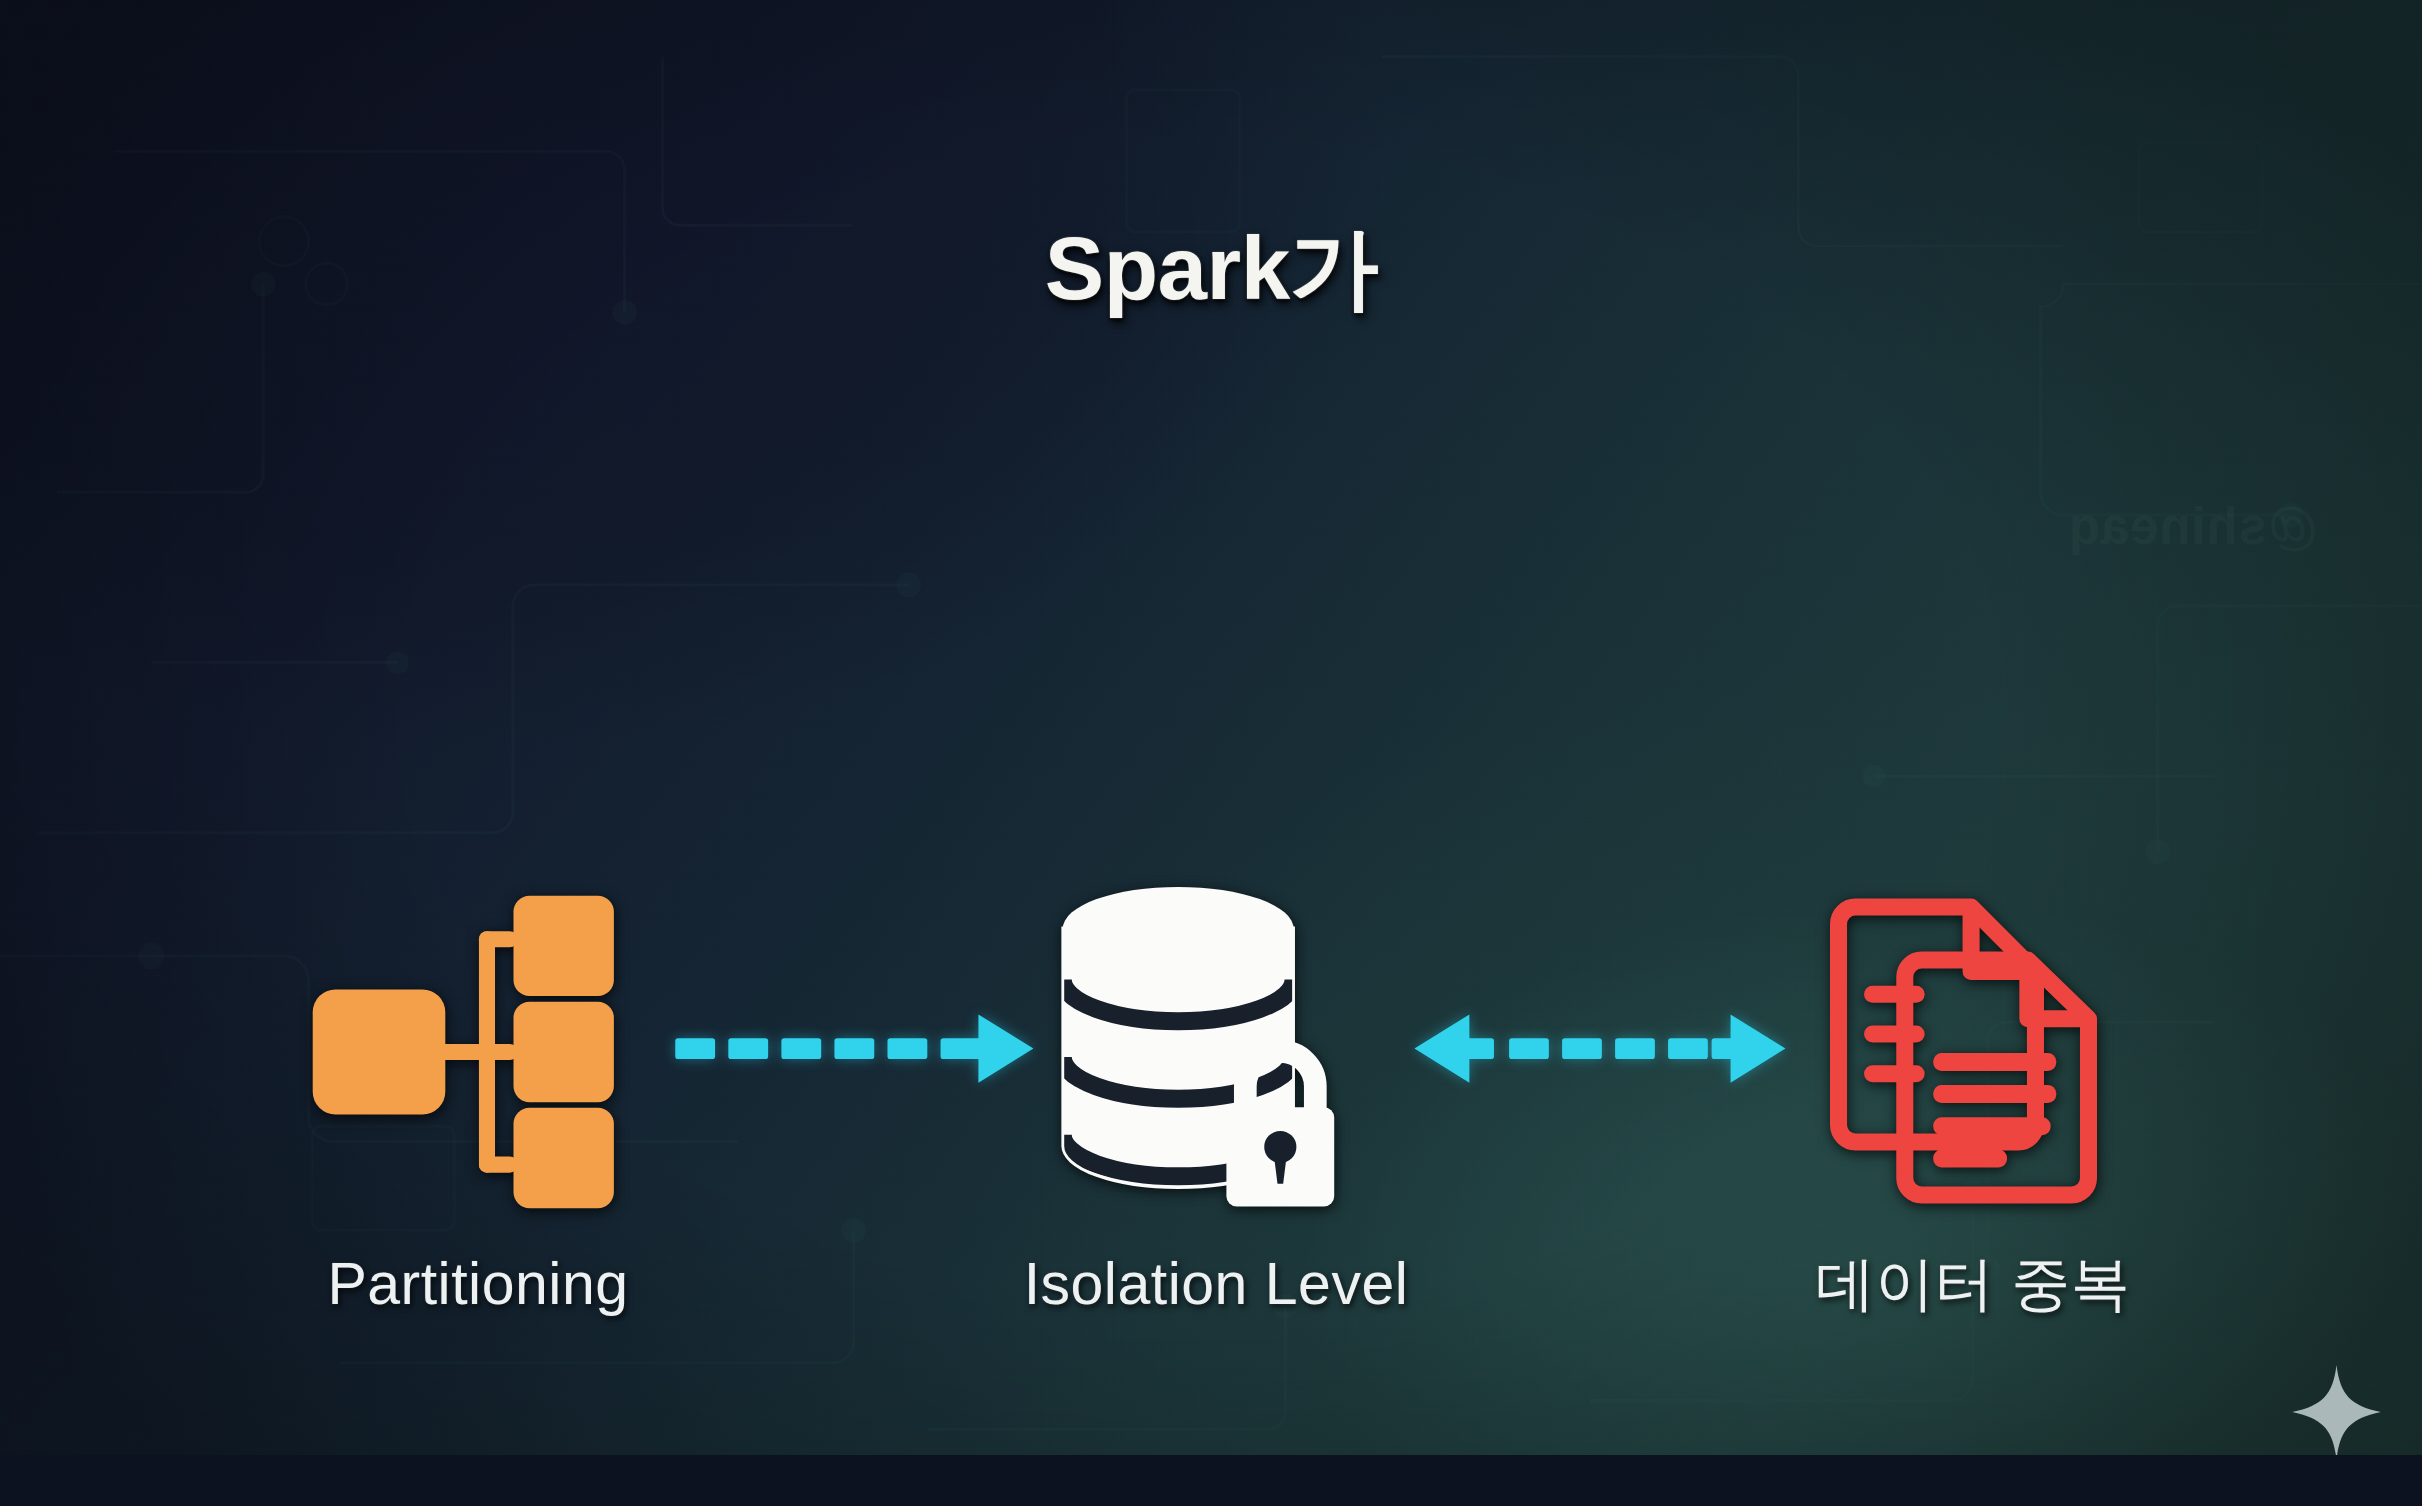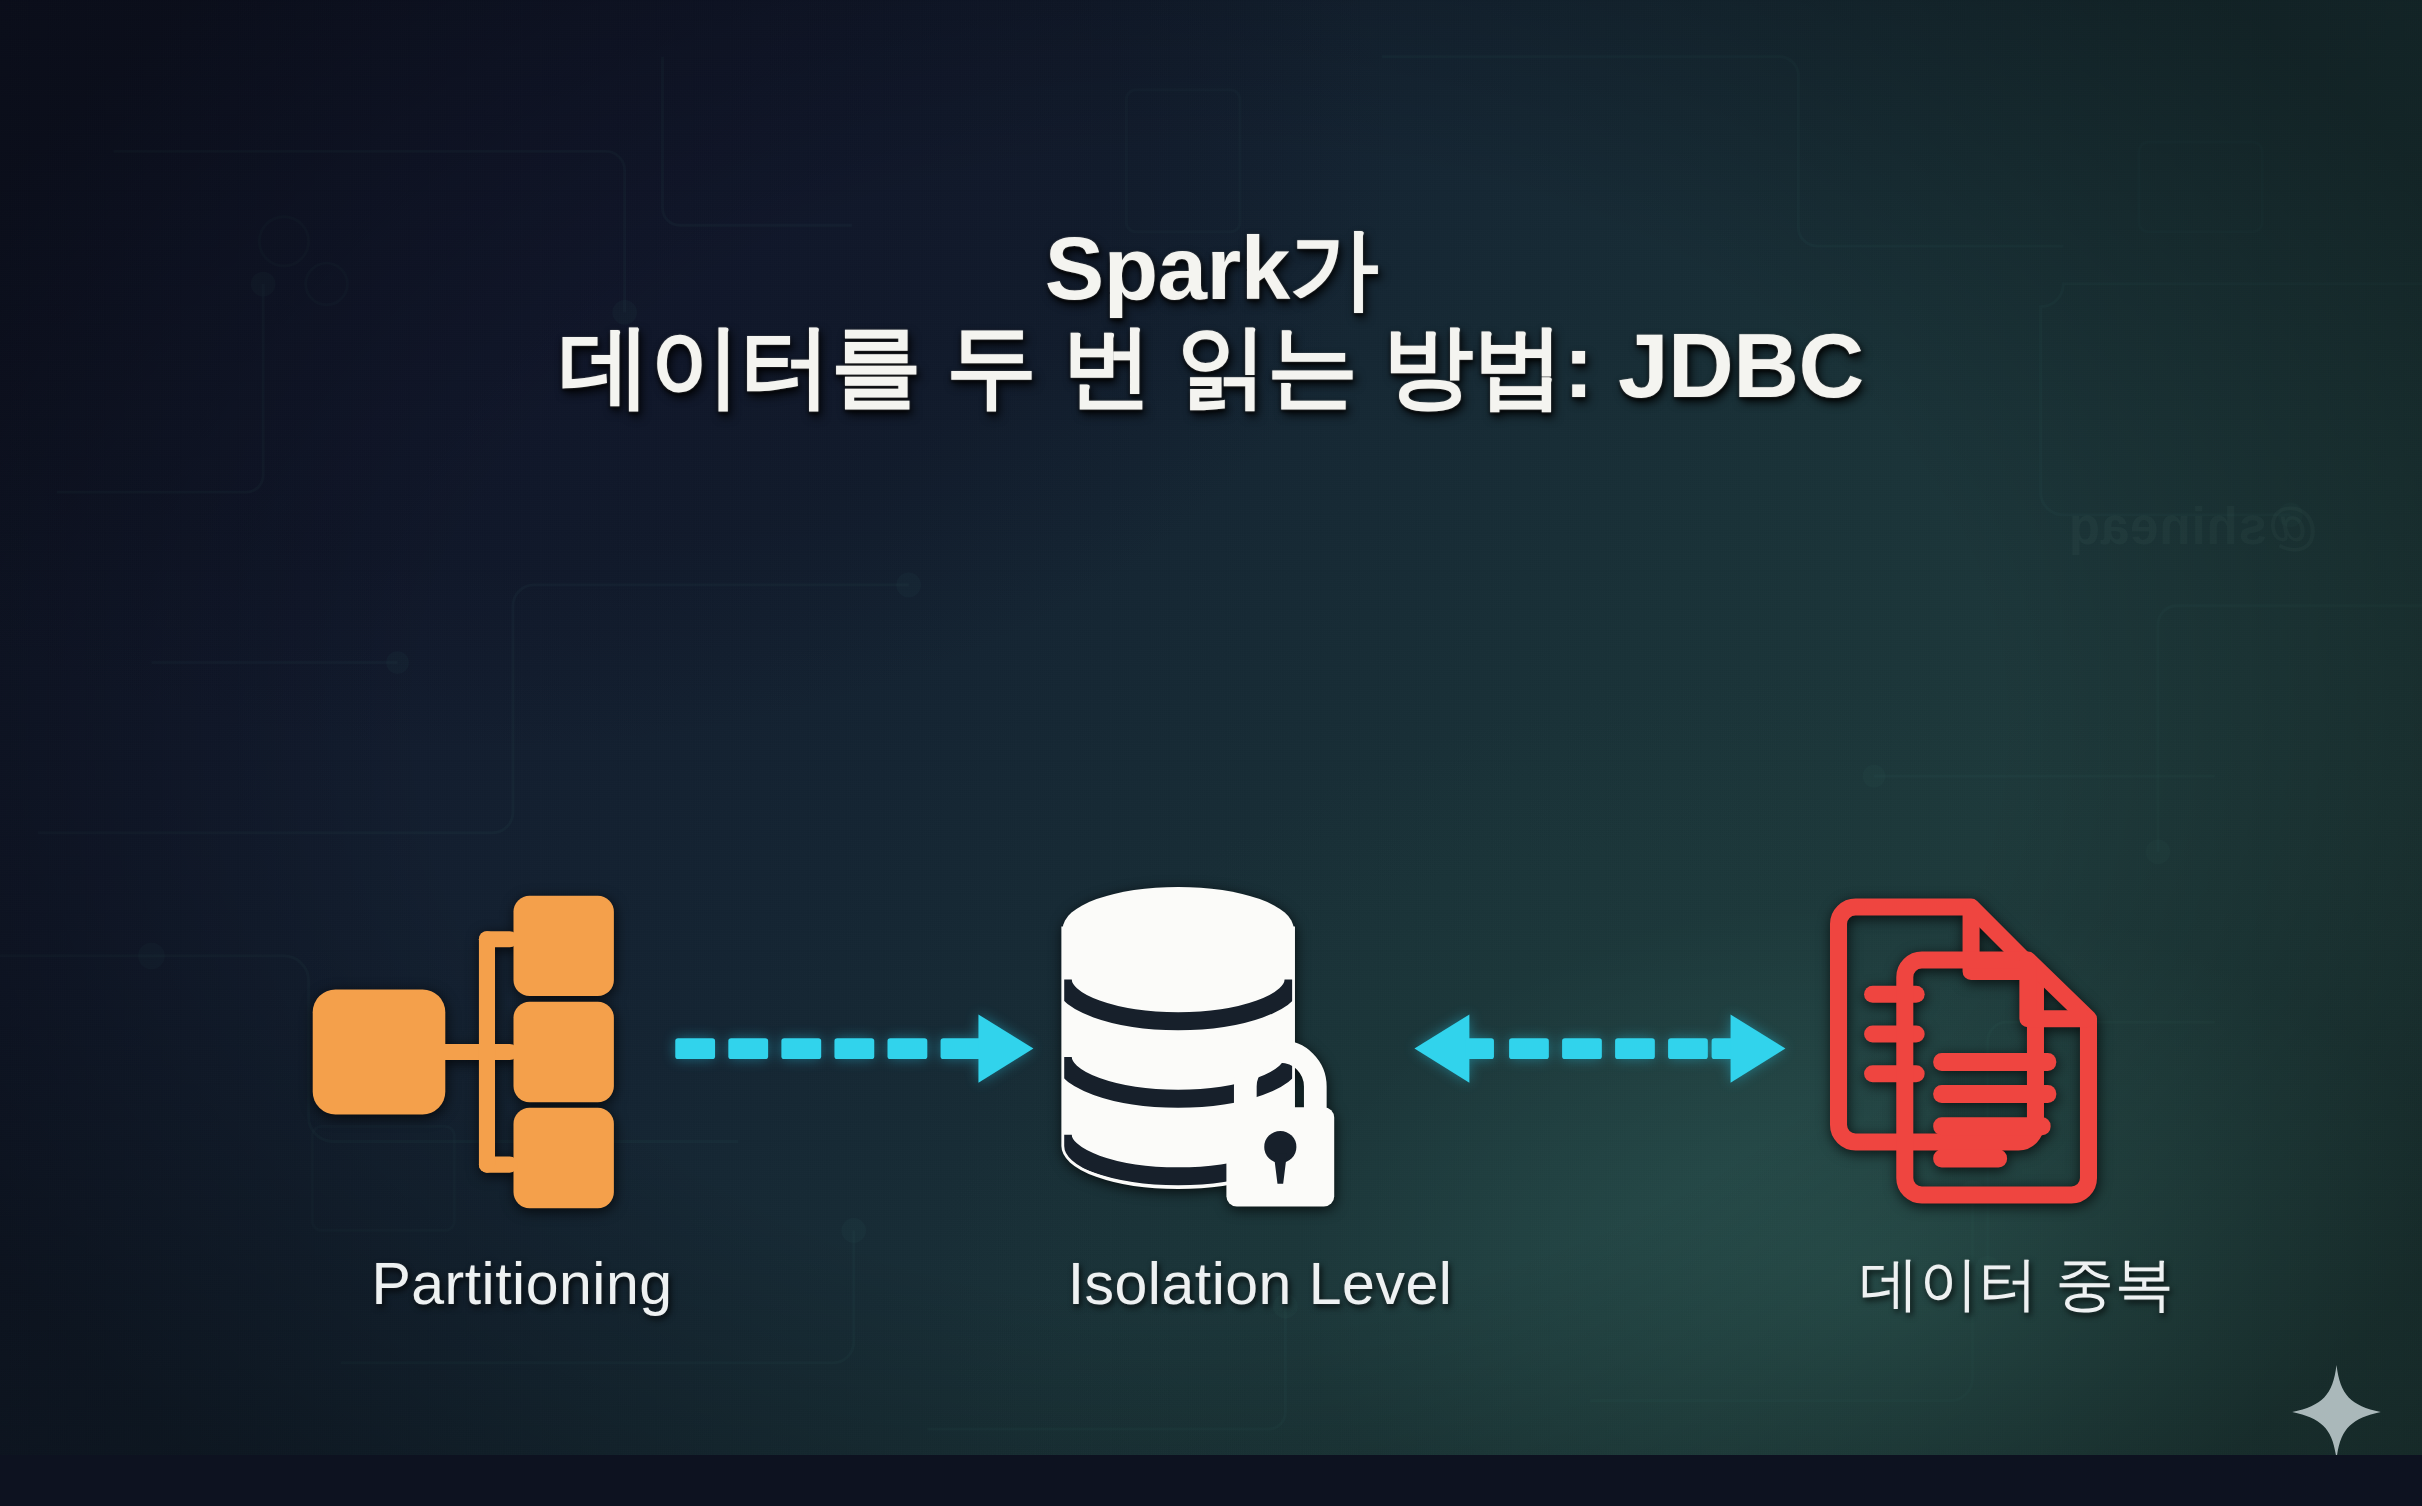--- a/index.html
+++ b/index.html
@@ -122,21 +122,20 @@
   #arrow-2 { left: 1405px; width: 388px; }
   .arrow svg { display:block; filter: drop-shadow(0 0 6.6px rgba(38,200,230,0.42)); }
 
   
   #caption-row {
     position: absolute;
     left: 0; right: 12px;
     top: 1244px;
     height: 104px;
     z-index: 5;
-    margin-left: 44px;
   }
   .caption {
     position: absolute;
     top: 0;
     width: 492px;
     text-align: center;
     color: #eef1f2;
     font-size: 59px;
     font-weight: 400;
     line-height: 81px;
@@ -201,21 +200,20 @@
       <rect x="2260" y="150" width="130" height="95" rx="10"></rect>
       <circle cx="300" cy="255" r="26"></circle>
       <circle cx="345" cy="300" r="22"></circle>
     </g>
   </svg>
 
   <div class="watermark">@shineaq</div>
 
   <div id="title-block">
     <div class="title-line l1">Spark가</div>
-    <div class="title-line l2">데이터를 두 번 읽는 방법: JDBC</div>
   </div>
 
   <div id="icon-row">
 
     <div class="node" id="node-partitioning">
       <svg width="341" height="322" viewBox="0 0 360 340">
         <g fill="#f4a04b">
           <rect x="6" y="105" width="140" height="132" rx="24"></rect>
           <rect x="218" y="6" width="106" height="106" rx="17"></rect>
           <rect x="218" y="118" width="106" height="106" rx="17"></rect>

